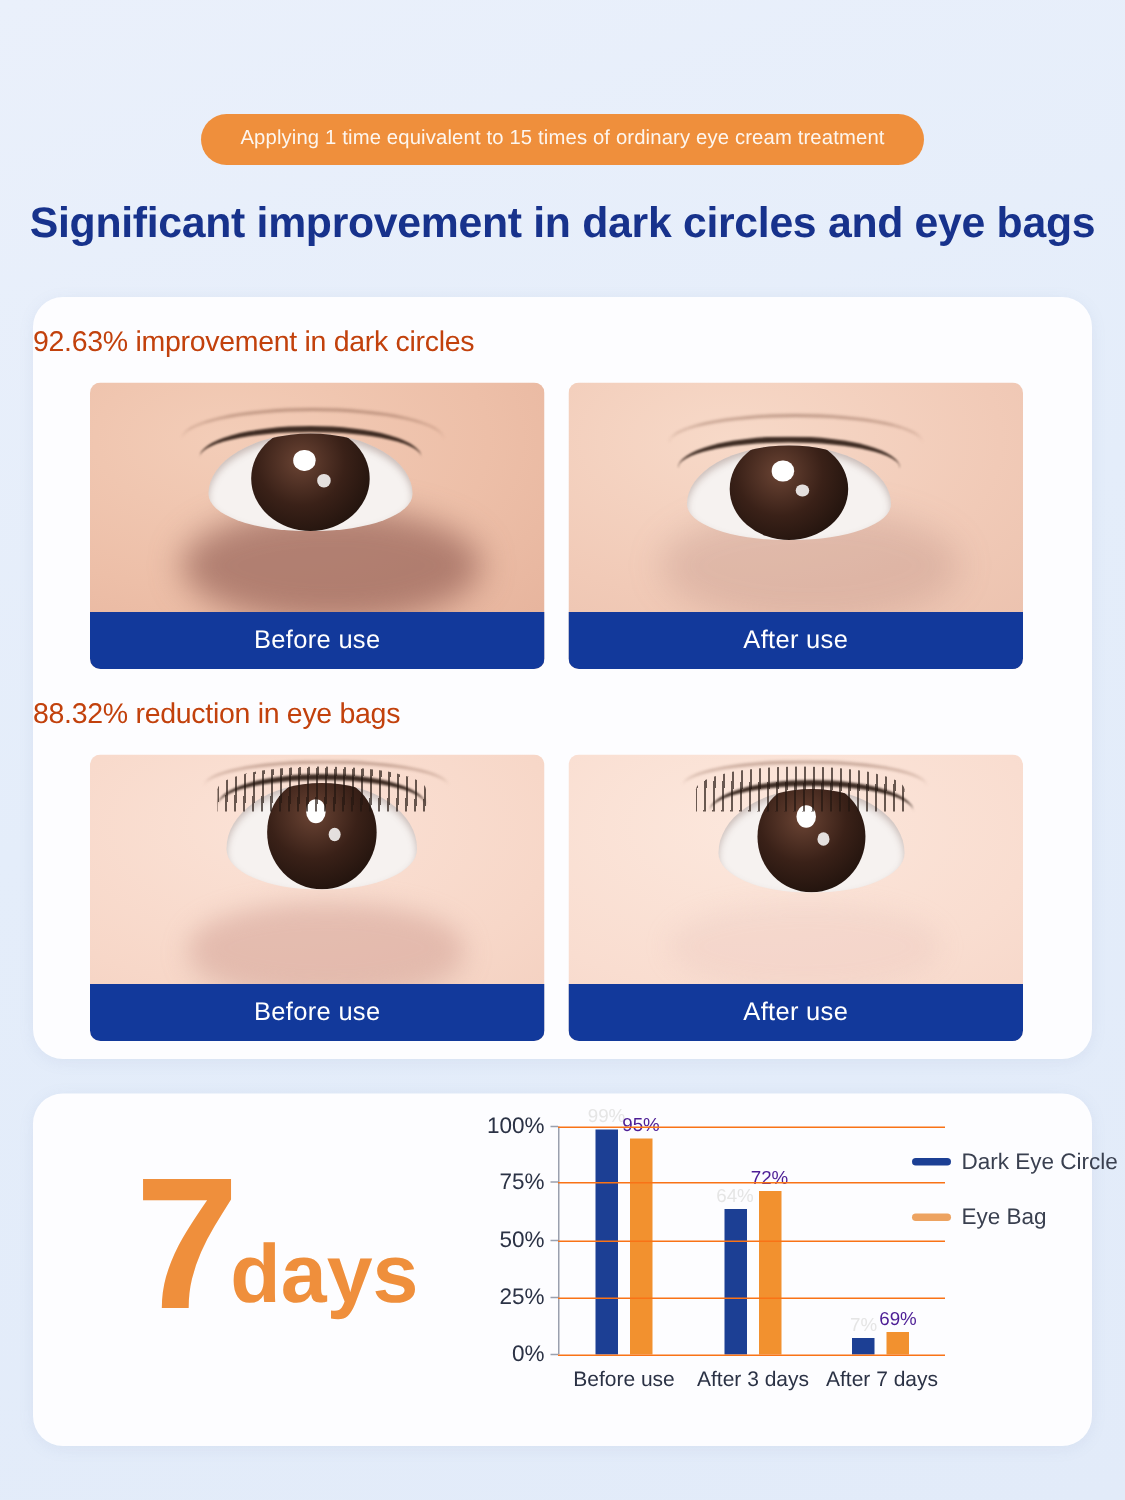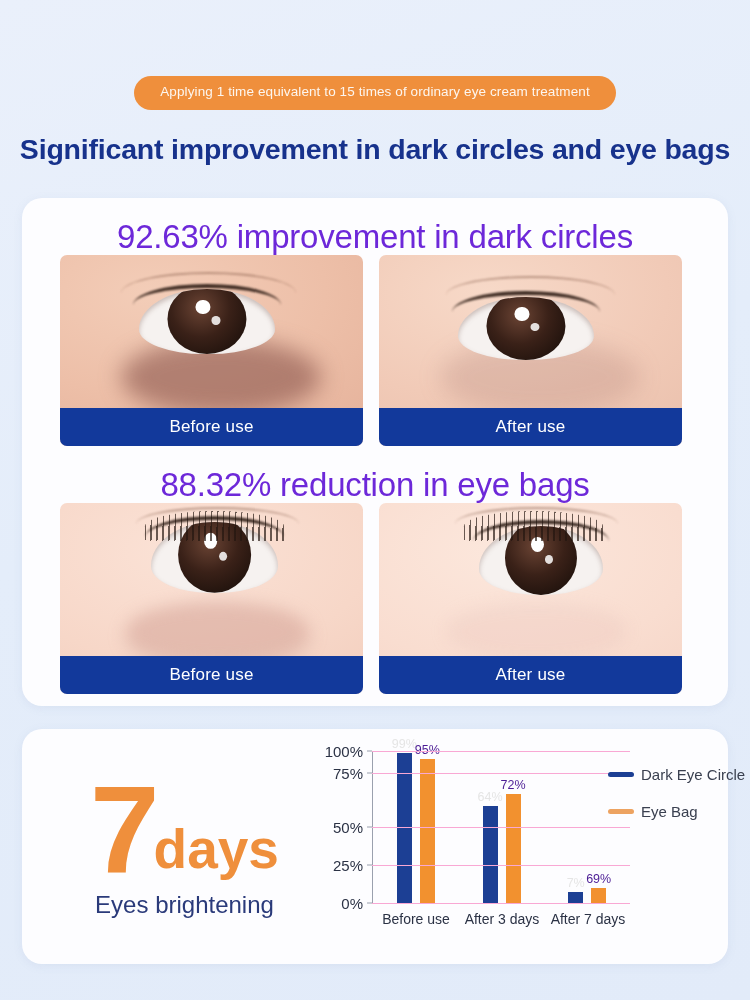--- a/index.html
+++ b/index.html
@@ -55,23 +55,22 @@
     left: 22px; top: 198px;
     width: 706px; height: 508px;
   }
   #chart-card {
     left: 22px; top: 729px;
     width: 706px; height: 235px;
   }
 
   
   .section-title {
-    text-align: center;
-    color: #6d28d9;
-    font-size: 33px;
+    color: #c2410c;
+    font-size: 19px;
     letter-spacing: -0.2px;
   }
   #title-dark  { position: absolute; left: 0; right: 0; top: 20px; }
   #title-bags  { position: absolute; left: 0; right: 0; top: 268px; }
 
   
   .photo-row { position: absolute; display: flex; gap: 16px; left: 38px; }
   #row-dark { top: 57px; }
   #row-bags { top: 305px; }
 
@@ -234,21 +233,21 @@
   }
   .plot {
     position: absolute;
     left: 54px; top: 10px;
     width: 258px; height: 152px;
   }
   .gridline {
     position: absolute;
     left: 0; width: 100%;
     height: 1px;
-    background: #f9a8d4;
+    background: #f97316;
   }
   .axis-y {
     position: absolute;
     left: 0; top: 0; bottom: 0;
     width: 1px;
     background: #9aa0ae;
   }
   .ytick {
     position: absolute;
     right: 100%;
@@ -424,21 +423,20 @@
   </div>
 </div>
 
 <div class="card" id="chart-card">
 
   <div id="sevendays">
     <div class="seven-line">
       <span class="seven-num">7</span>
       <span class="seven-days">days</span>
     </div>
-    <div class="seven-sub">Eyes brightening</div>
   </div>
 
   <div id="chart">
     <div class="plot" id="plot">
       <div class="axis-y"></div>
       <div class="groups" id="bar-groups">
           <div class="group">
             <div class="bar blue" style="height: 150.48px; background: rgb(28, 63, 148);">
               <span class="bar-label">99%</span>
             </div>
@@ -468,21 +466,21 @@
           <span class="ytick-mark"></span>
         </div>
         <div class="gridline" style="top: 114px;">
           <span class="ytick">25%</span>
           <span class="ytick-mark"></span>
         </div>
         <div class="gridline" style="top: 76px;">
           <span class="ytick">50%</span>
           <span class="ytick-mark"></span>
         </div>
-        <div class="gridline" style="top: 22px;">
+        <div class="gridline" style="top: 37px;">
           <span class="ytick">75%</span>
           <span class="ytick-mark"></span>
         </div>
         <div class="gridline" style="top: 0px;">
           <span class="ytick">100%</span>
           <span class="ytick-mark"></span>
         </div>
       </div>
     <div class="xlabels" id="xlabels">
         <div class="xlabel">Before use</div>

